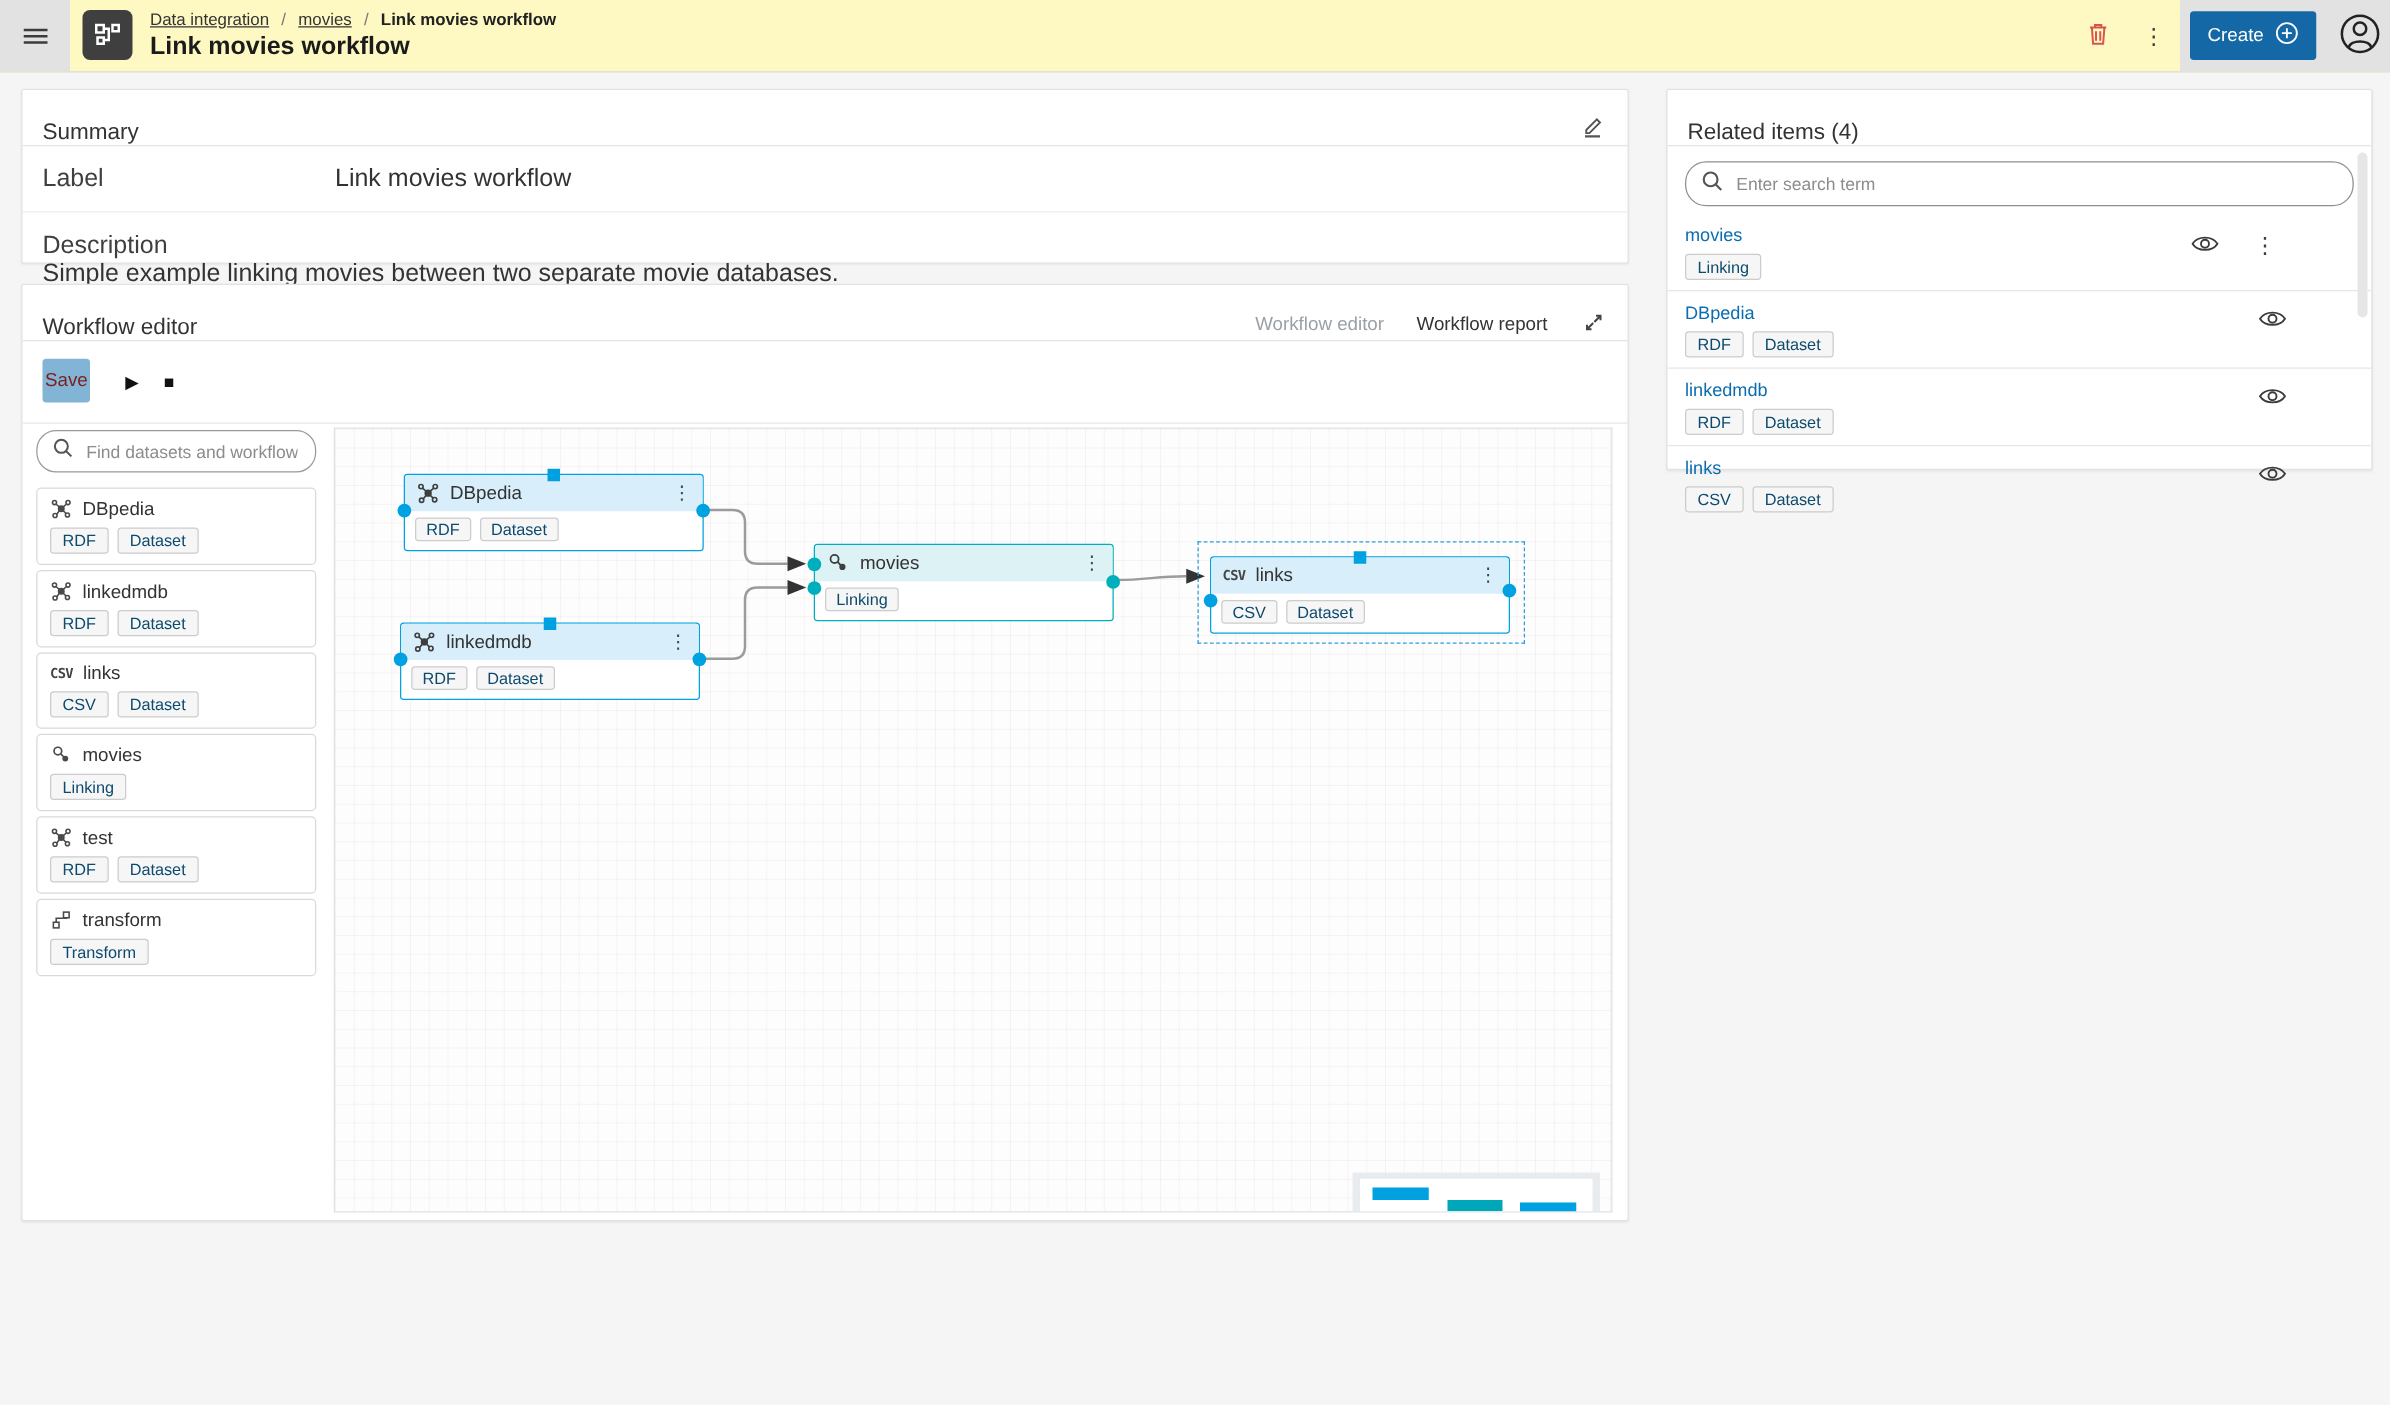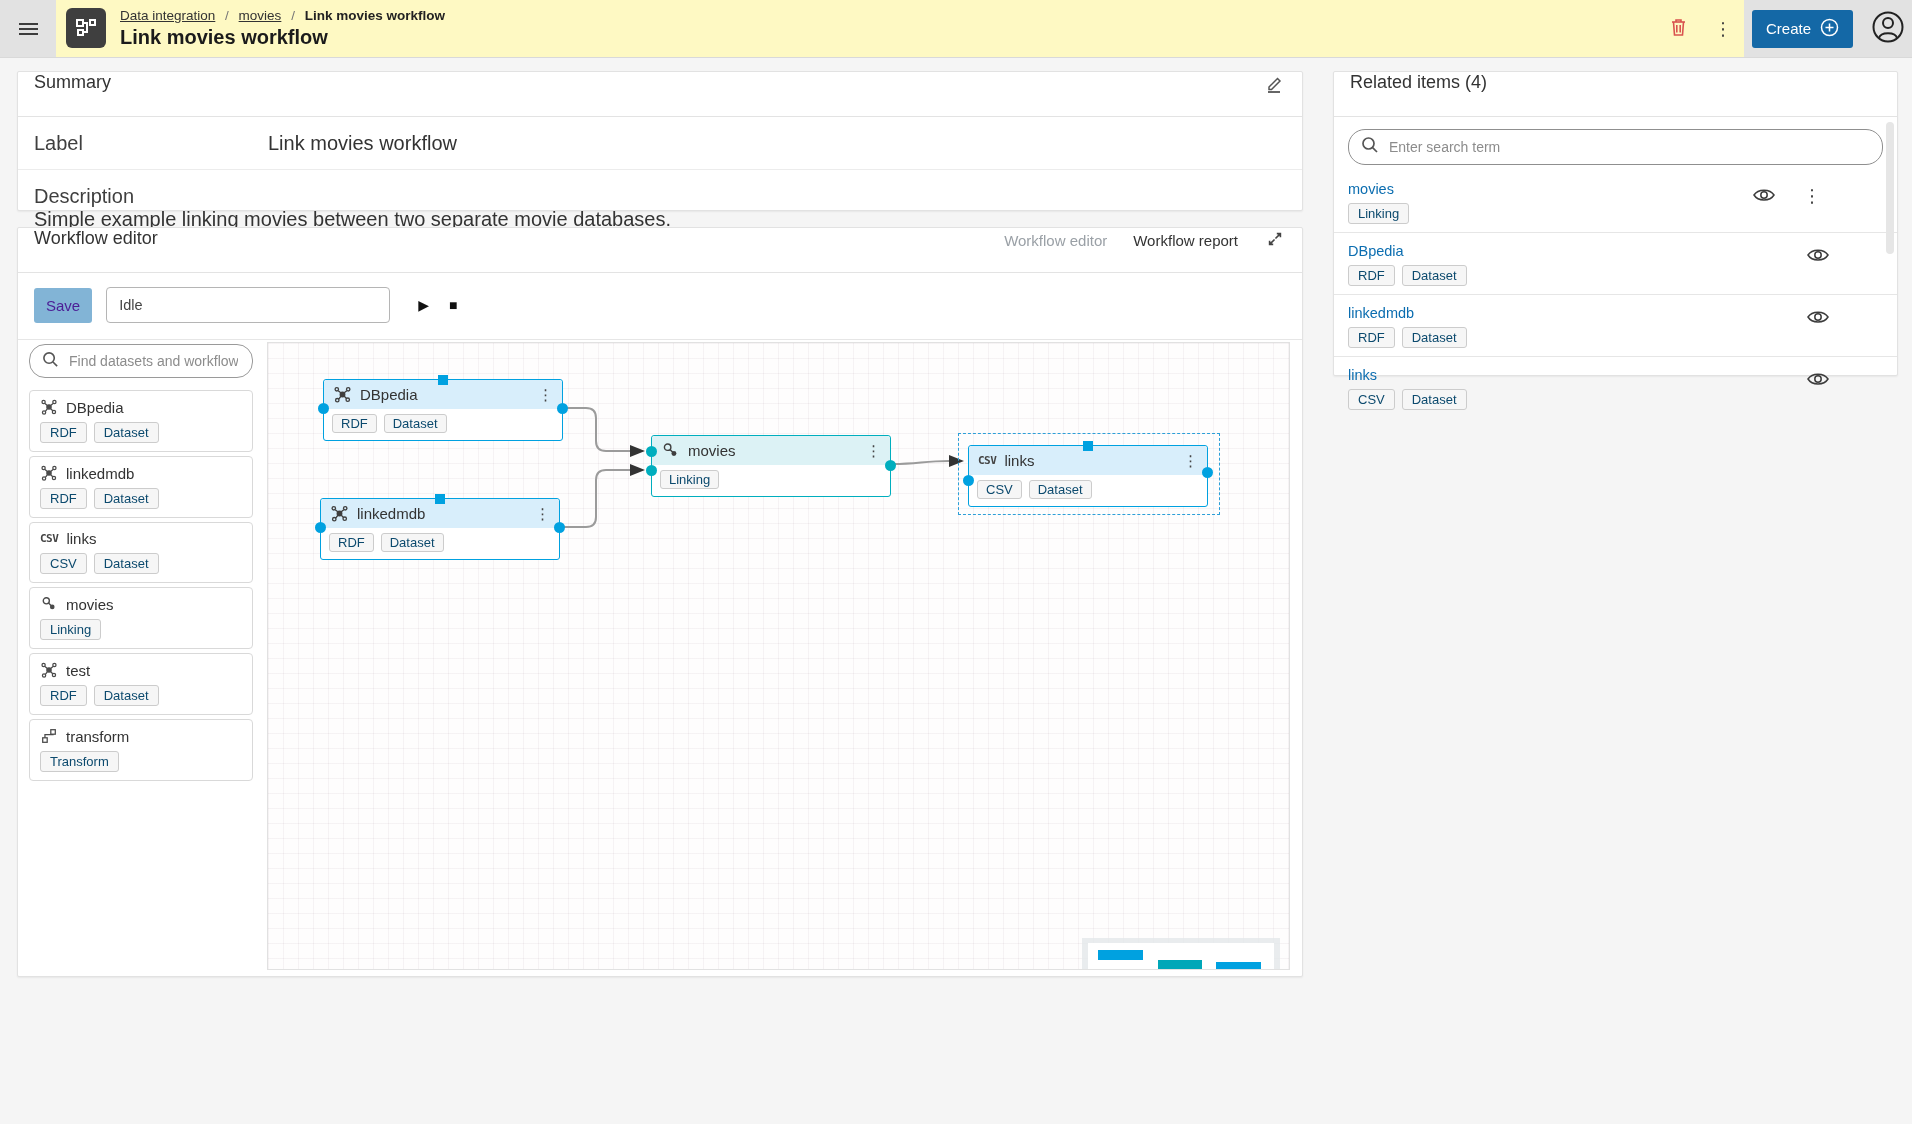--- a/index.html
+++ b/index.html
@@ -18,37 +18,37 @@
   .crumbs .current{font-weight:bold;color:#222;}
   .page-title{position:absolute;left:120px;top:26px;font-size:20px;font-weight:bold;color:#1b1b1b;}
   .appbar-icons{position:absolute;right:178px;top:0;height:57px;display:flex;align-items:center;gap:22px;}
   .icon-btn{background:none;border:none;padding:2px;cursor:pointer;display:flex;align-items:center;justify-content:center;}
   .kebab{font-size:18px;color:#3c3c3c;line-height:1;}
   .appbar-right{position:absolute;right:0;top:0;width:168px;height:57px;background:#e2e2e2;display:flex;align-items:center;gap:16px;padding-left:8px;box-sizing:border-box;}
   .create-btn{display:flex;align-items:center;gap:9px;background:#1468a6;color:#fff;border:none;border-radius:3px;padding:8px 14px;font-size:15px;font-family:inherit;cursor:pointer;}
 
   
   .card{position:absolute;background:#fff;border:1px solid #e2e2e2;border-radius:2px;box-shadow:0 1px 2px rgba(0,0,0,0.06);box-sizing:border-box;}
-  .card-head{height:44px;display:flex;align-items:flex-start;justify-content:space-between;padding:0 16px;border-bottom:1px solid #e3e3e3;}
+  .card-head{height:44px;display:flex;align-items:flex-end;justify-content:space-between;padding:0 16px;border-bottom:1px solid #e3e3e3;}
   .card-title{font-size:18px;color:#333;}
 
   
   .summary-card{left:17px;top:71px;width:1286px;height:140px;}
   .sum-row{display:flex;align-items:flex-start;padding:15px 16px 14px 16px;font-size:20px;}
   .sum-row + .sum-row{border-top:1px solid #ececec;flex-direction:column;}
   .sum-label{width:234px;color:#3f3f3f;flex:none;}
   .sum-value{color:#333;}
 
   
   .wf-card{left:17px;top:227px;width:1286px;height:750px;}
   .wf-tabs{display:flex;align-items:center;gap:26px;font-size:15px;}
   .tab-muted{color:#9aa0a6;}
   .tab-active{color:#333;cursor:pointer;}
   .wf-toolbar{display:flex;align-items:center;gap:14px;padding:14px 16px 16px 16px;border-bottom:1px solid #e6e6e6;}
-  .save-btn{background:#82b4d6;color:#4c1d95;border:none;border-radius:3px;padding:9px 12px;font-size:15px;font-family:inherit;}
+  .save-btn{background:#82b4d6;color:#7f1d1d;border:none;border-radius:3px;padding:9px 2px;font-size:15px;font-family:inherit;}
   .status-input{width:258px;height:34px;border:1px solid #b5b5b5;border-radius:4px;padding:0 12px;font-size:14.5px;font-family:inherit;color:#444;}
   .run-icons{display:flex;align-items:center;gap:20px;margin-left:14px;}
   .glyph-btn{background:none;border:none;cursor:pointer;font-size:14px;color:#111;padding:0;}
 
   .wf-body{position:absolute;left:11px;right:12px;top:114px;bottom:6px;display:flex;}
 
   
   .ops-panel{width:224px;flex:none;margin-right:14px;padding-top:2px;}
   .search-pill{display:flex;align-items:center;gap:8px;height:32px;border:1px solid #9a9a9a;border-radius:16px;padding:0 12px;background:#fff;margin-bottom:12px;}
   .search-pill input{border:none;outline:none;flex:1;min-width:0;font-size:14px;font-family:inherit;color:#c2410c;background:transparent;}
@@ -207,21 +207,20 @@
                 <path d="M12 4 h4 v4 M16 4 l-5.5 5.5"></path>
                 <path d="M8 16 H4 v-4 M4 16 l5.5 -5.5"></path>
               </svg>
           </span>
         </button>
       </div>
     </div>
 
     <div class="wf-toolbar">
       <button class="save-btn" disabled="">Save</button>
-      <input class="status-input" readonly="" value="Idle" style="">
       <div class="run-icons">
         <button class="glyph-btn"><span>▶</span></button>
         <button class="glyph-btn"><span>■</span></button>
       </div>
     </div>
 
     <div class="wf-body">
 
       <div class="ops-panel">
         <div class="search-pill">

